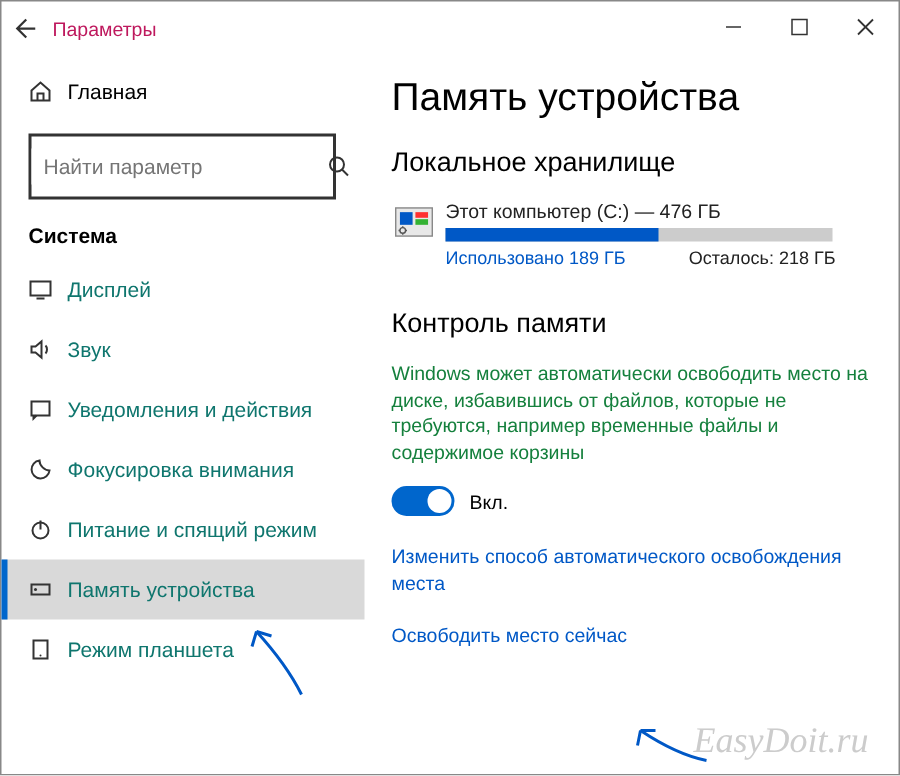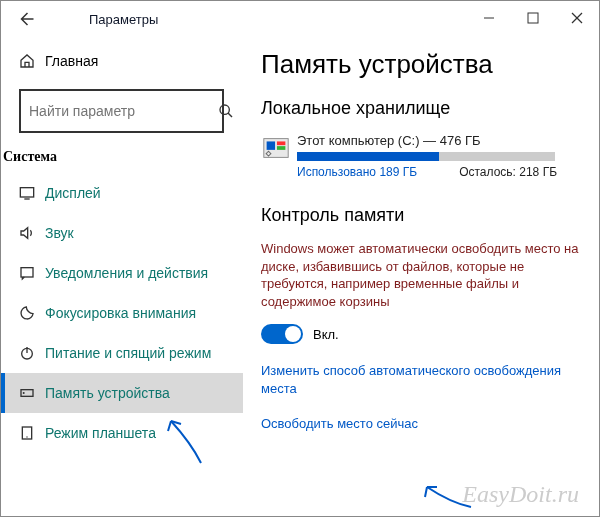--- a/index.html
+++ b/index.html
@@ -1,51 +1,51 @@
 <!DOCTYPE html>
 <html><head>
 <meta charset="utf-8">
 <style>
   * { box-sizing: border-box; font-family: "Segoe UI", Arial, sans-serif; }
   body { margin:0; padding:0; background:#fff; width:600px; height:517px; overflow:hidden; position:relative; }
   .window { width:600px; height:517px; border:1px solid #888; position:relative; }
-  .titlebar { height:36px; display:flex; align-items:center; padding-left:10px; color:#0f172a; font-size:13px;gap:44px; }
+  .titlebar { height:36px; display:flex; align-items:center; color:#be185d; font-size:13px; }
   .titlebar .back { width:30px; height:30px; display:flex; align-items:center; justify-content:center; color:#333; }
   .titlebar .title { margin-left:4px; }
   .winbtns { position:absolute; right:0; top:0; display:flex; }
   .winbtn { width:44px; height:34px; display:flex; align-items:center; justify-content:center; color:#333; }
   .content { display:flex; height:calc(100% - 36px); }
   .side { width:242px; padding:6px 0 0 0; }
   .side-home { display:flex; align-items:center; height:36px; padding-left:18px; font-size:14px; margin-bottom:10px; }
   .side-home .icon { width:26px; display:flex; align-items:center; justify-content:flex-start; }
   .search { margin:0 0 0 18px; width:205px; height:44px; border:2px solid #333; display:flex; align-items:center; }
   .search input { flex:1; border:none; outline:none; font-size:14px; padding:4px 8px; color:#666; }
   .search .sicon { width:32px; display:flex; align-items:center; justify-content:center; color:#333; }
-  .side-heading { padding:16px 0 8px 2px; font-size:14px; font-weight:600;font-family:Liberation Serif, serif; }
+  .side-heading { padding:16px 0 8px 18px; font-size:14px; font-weight:600; }
   .nav-item { display:flex; align-items:center; height:40px; padding-left:18px; font-size:14px; cursor:pointer; }
   .nav-item.selected { background:#d9d9d9; }
   .nav-item.selected::before { content:""; position:absolute; left:0; width:4px; height:40px; background:#0066cc; }
   .side { position:relative; }
   .nav-item .icon { width:26px; display:flex; align-items:center; justify-content:flex-start; color:#333; }
   .nav-item span.label { color:#0f766e; }
   .main { flex:1; padding:8px 18px 0 18px; overflow:hidden; color:#000; }
   h1 { font-weight:400; font-size:26px; margin:4px 0 18px 0; }
   .sec-title { font-size:18px; font-weight:400; margin:0 0 14px 0; }
   .drive { display:flex; margin-bottom:22px; }
   .drive .dicon { width:36px; }
   .dicon svg { width:30px; height:30px; }
   .drive-info { flex:1; }
   .drive-title { font-size:13px; color:#222; }
   .bar { width:258px; height:9px; background:#ccc; margin:4px 0 4px 0; position:relative; }
   .bar .used { position:absolute; left:0; top:0; height:100%; background:#0058c6; width:55%; }
   .bar-labels { display:flex; justify-content:space-between; width:260px; font-size:12px; }
   .used-label { color:#0058c6; }
   .remain-label { color:#222; }
   .sec2 { margin-top:26px; }
-  .desc { font-size:13px; color:#7f1d1d; margin-top:10px; line-height:1.35; }
+  .desc { font-size:13px; color:#15803d; margin-top:10px; line-height:1.35; }
   .toggle-row { display:flex; align-items:center; margin-top:14px; }
   .toggle { width:42px; height:20px; border-radius:10px; background:#0066cc; position:relative; margin-right:10px; }
   .toggle .knob { position:absolute; right:2px; top:2px; width:16px; height:16px; background:#fff; border-radius:50%; }
   .toggle-label { font-size:13px; }
   .link { color:#0058c6; font-size:13px; margin-top:18px; display:block; line-height:1.35; }
   .watermark { position:absolute; right:20px; bottom:8px; font-family:Georgia,serif; font-style:italic; font-size:24px; color:#ccc; pointer-events:none; }
   .arrow { position:absolute; pointer-events:none; }
 </style>
 </head>
 <body>

